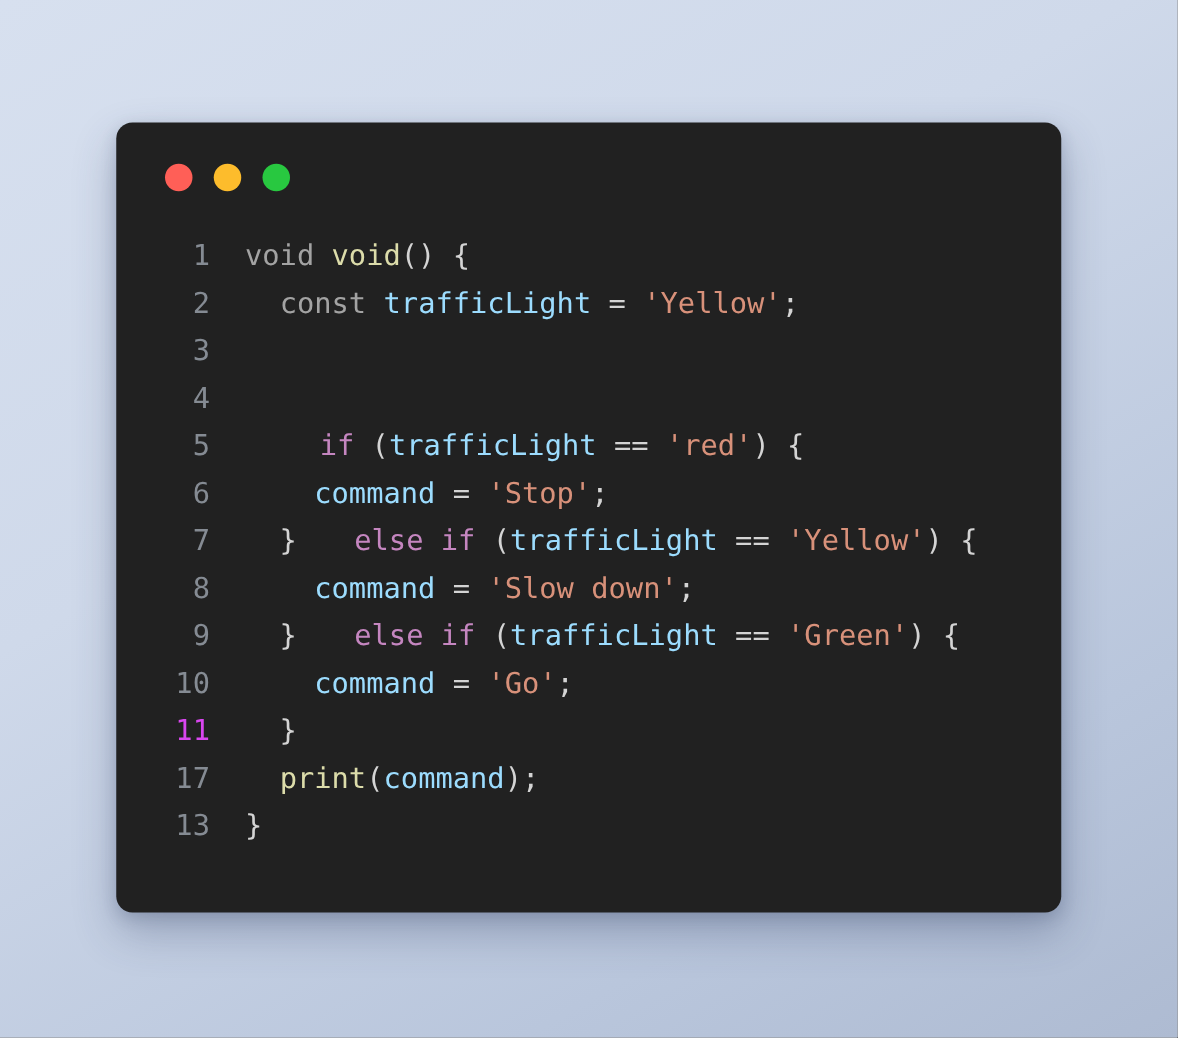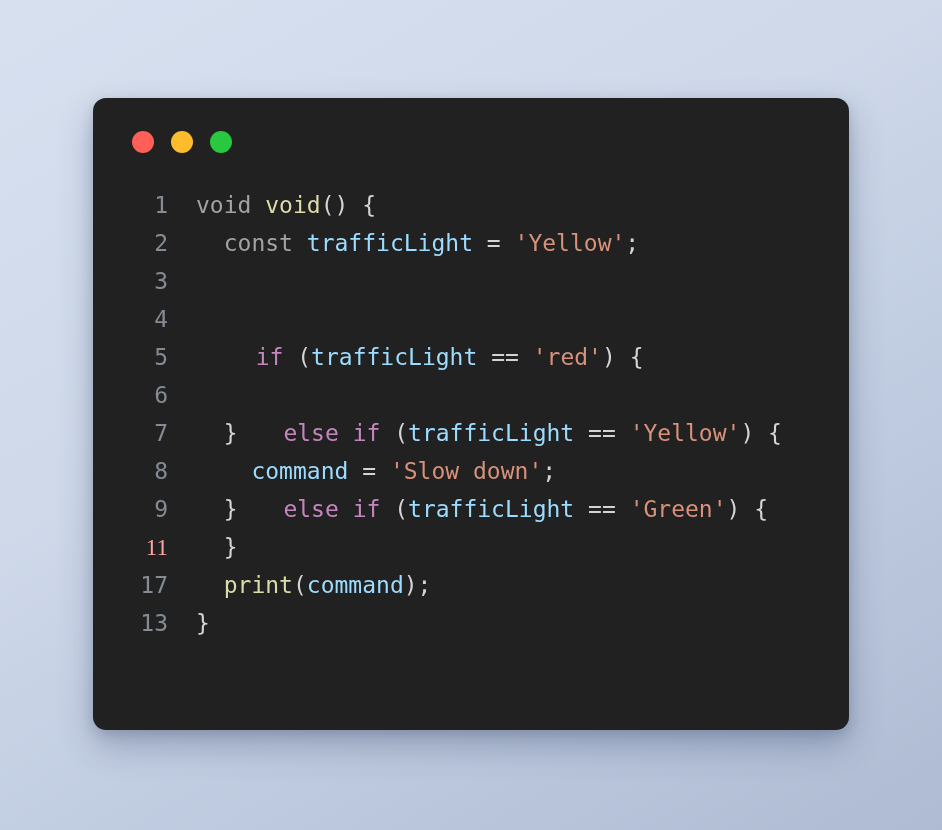--- a/index.html
+++ b/index.html
@@ -98,22 +98,23 @@
     <span class="dot" style="background: rgb(253, 188, 44);"></span>
     <span class="dot" style="background: rgb(40, 200, 64);"></span>
   </div>
 
   <div id="code-area">
       <div class="code-line"><span class="lineno" style="color: rgb(133, 139, 147);">1</span><span class="linecode"><span class="t-kw">void</span><span class="t-pun"> </span><span class="t-fn">void</span><span class="t-pun">() {</span></span></div>
       <div class="code-line"><span class="lineno" style="color: rgb(133, 139, 147);">2</span><span class="linecode"><span class="t-pun">  </span><span class="t-kw">const</span><span class="t-pun"> </span><span class="t-var">trafficLight</span><span class="t-pun"> </span><span class="t-op">=</span><span class="t-pun"> </span><span class="t-str">'Yellow'</span><span class="t-pun">;</span></span></div>
       <div class="code-line"><span class="lineno" style="color: rgb(133, 139, 147);">3</span></div>
       <div class="code-line"><span class="lineno" style="color: rgb(133, 139, 147);">4</span><span class="linecode"></span></div>
       <div class="code-line"><span class="lineno" style="color: rgb(133, 139, 147);">5</span><span class="linecode"><span class="t-pun">  </span><span class="t-ctl">if</span><span class="t-pun"> (</span><span class="t-var">trafficLight</span><span class="t-pun"> </span><span class="t-op">==</span><span class="t-pun"> </span><span class="t-str">'red'</span><span class="t-pun">) {</span></span></div>
-      <div class="code-line"><span class="lineno" style="color: rgb(133, 139, 147);">6</span></div>
+      <div class="code-line"><span class="lineno" style="color: rgb(133, 139, 147);">6</span><span class="linecode"><span class="t-pun">    </span><span class="t-var">command</span><span class="t-pun"> </span><span class="t-op">=</span><span class="t-pun"> </span><span class="t-str">'Stop'</span><span class="t-pun">;</span></span></div>
       <div class="code-line"><span class="lineno" style="color: rgb(133, 139, 147);">7</span><span class="linecode"><span class="t-pun">  } </span><span class="t-ctl">else if</span><span class="t-pun"> (</span><span class="t-var">trafficLight</span><span class="t-pun"> </span><span class="t-op">==</span><span class="t-pun"> </span><span class="t-str">'Yellow'</span><span class="t-pun">) {</span></span></div>
       <div class="code-line"><span class="lineno" style="color: rgb(133, 139, 147);">8</span><span class="linecode"><span class="t-pun">    </span><span class="t-var">command</span><span class="t-pun"> </span><span class="t-op">=</span><span class="t-pun"> </span><span class="t-str">'Slow down'</span><span class="t-pun">;</span></span></div>
       <div class="code-line"><span class="lineno" style="color: rgb(133, 139, 147);">9</span><span class="linecode"><span class="t-pun">  } </span><span class="t-ctl">else if</span><span class="t-pun"> (</span><span class="t-var">trafficLight</span><span class="t-pun"> </span><span class="t-op">==</span><span class="t-pun"> </span><span class="t-str">'Green'</span><span class="t-pun">) {</span></span></div>
-      <div class="code-line"><span class="lineno" style="color: #fca5a5; font-family: Liberation Serif, serif;">11</span><span class="linecode"><span class="t-pun">  }</span></span></div>
+      <div class="code-line"><span class="lineno" style="color: rgb(133, 139, 147);">10</span><span class="linecode"><span class="t-pun">    </span><span class="t-var">command</span><span class="t-pun"> </span><span class="t-op">=</span><span class="t-pun"> </span><span class="t-str">'Go'</span><span class="t-pun">;</span></span></div>
+      <div class="code-line"><span class="lineno" style="color: #d946ef;">11</span><span class="linecode"><span class="t-pun">  }</span></span></div>
       <div class="code-line"><span class="lineno" style="color: rgb(133, 139, 147);">17</span><span class="linecode"><span class="t-pun">  </span><span class="t-fn">print</span><span class="t-pun">(</span><span class="t-var">command</span><span class="t-pun">);</span></span></div>
       <div class="code-line"><span class="lineno" style="color: rgb(133, 139, 147);">13</span><span class="linecode"><span class="t-pun">}</span></span></div>
     </div>
 
 </div>
 
 </body></html>

